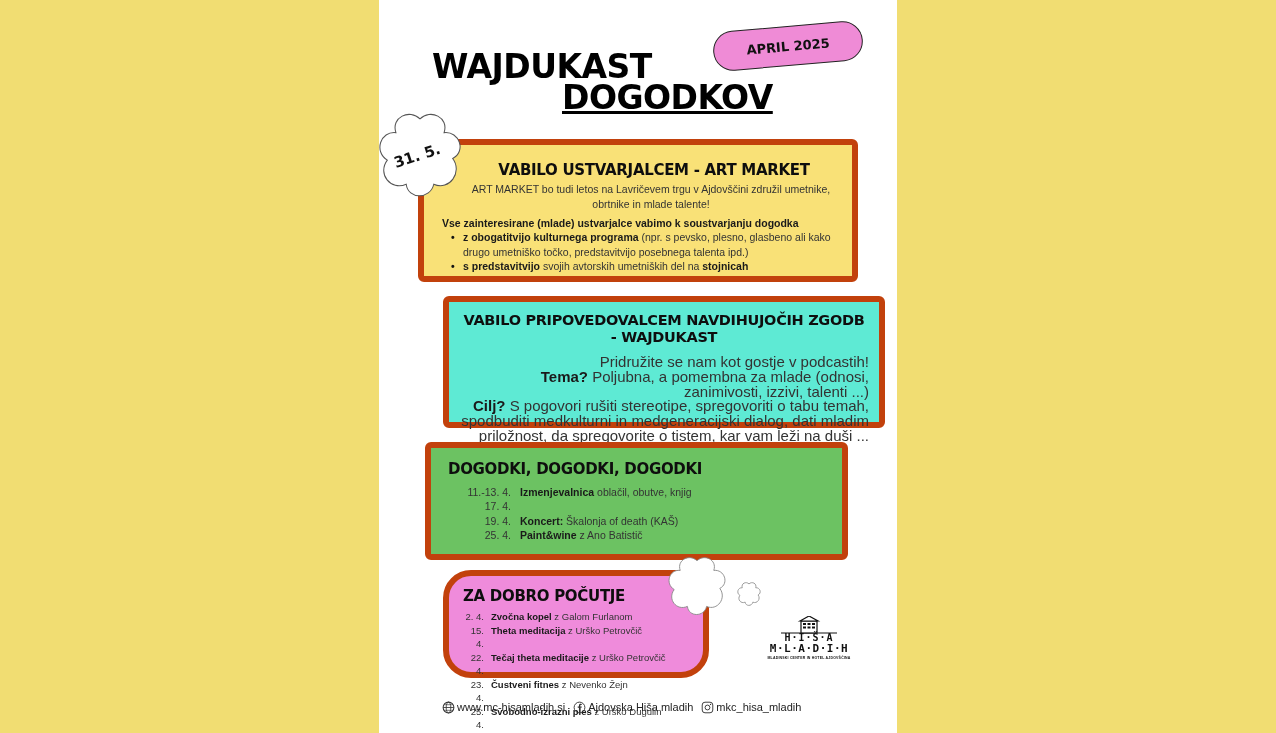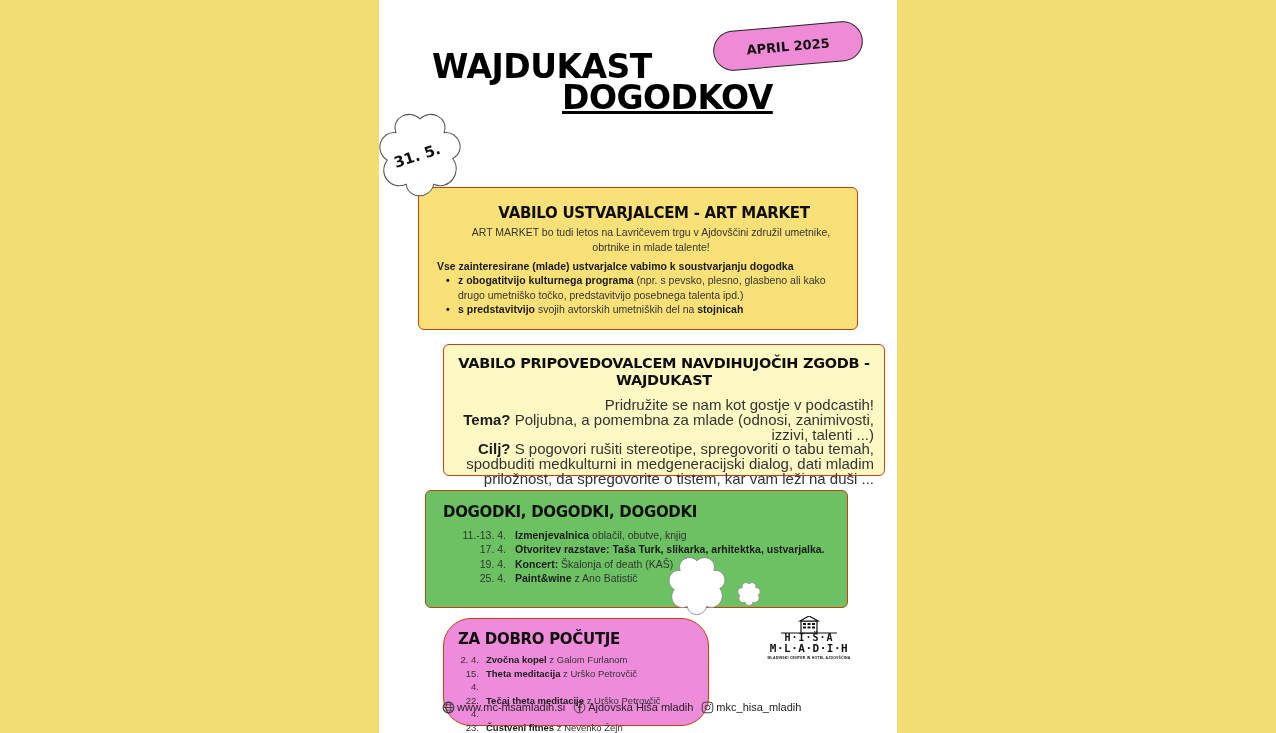--- a/index.html
+++ b/index.html
@@ -52,24 +52,23 @@
       font-family: "DejaVu Sans", sans-serif;
       font-weight: 900; font-size: 15px; color: #111;
       transform: rotate(-18deg);
       padding-right: 6px;
     }
     .flower-big { left: 286px; top: 556px; width: 64px; height: 60px; z-index: 3; }
     .flower-small { left: 357px; top: 582px; width: 26px; height: 24px; z-index: 3; }
 
     .box {
       position: absolute;
-      border: 1px solid #c2410c;
+      border: 6px solid #c2410c;
       border-radius: 6px;
       color: #222;
-      margin-top: 48px;
     }
     .box h2 {
       font-family: "DejaVu Sans", sans-serif;
       font-weight: 900; color: #0e0e0e;
       letter-spacing: -0.3px;
     }
     .box-yellow {
       left: 39px; top: 139px; width: 440px; height: 143px;
       background: #f9e177;
       text-align: center;
@@ -85,21 +84,21 @@
     .box-yellow li {
       position: relative; padding-left: 21px; font-size: 10.5px; line-height: 14.5px; color: #333;
     }
     .box-yellow li::before {
       content: "\2022"; position: absolute; left: 9px; top: 0; color: #111; font-weight: bold;
     }
     .box-yellow b { color: #1a1a1a; }
 
     .box-pink {
       left: 64px; top: 296px; width: 442px; height: 132px;
-      background: #fef9c3;
+      background: #5eead4;
       text-align: center;
       padding: 10px 10px 0 10px;
     }
     .box-pink h2 { font-size: 14.5px; line-height: 17px; margin-bottom: 9px; }
     .box-pink p { font-size: 15px; line-height: 14.8px; color: #333; text-align: right; }
     .box-pink b { color: #1a1a1a; }
 
     .box-green {
       left: 46px; top: 442px; width: 423px; height: 118px;
       background: #6cc262;
@@ -172,21 +171,20 @@
   </div>
 
   <div class="box box-green">
     <h2>DOGODKI, DOGODKI, DOGODKI</h2>
     <div class="ev-row">
       <span class="ev-date">11.-13. 4.</span>
       <span><b>Izmenjevalnica</b><span> oblačil, obutve, knjig</span></span>
     </div>
     <div class="ev-row">
       <span class="ev-date">17. 4.</span>
-      <span><b>Otvoritev razstave: Taša Turk, slikarka, arhitektka, ustvarjalka.</b></span>
     </div>
     <div class="ev-row">
       <span class="ev-date">19. 4.</span>
       <span><b>Koncert:</b><span> Škalonja of death (KAŠ)</span></span>
     </div>
     <div class="ev-row">
       <span class="ev-date">25. 4.</span>
       <span><b>Paint&amp;wine</b><span> z Ano Batistič</span></span>
     </div>
   </div>

